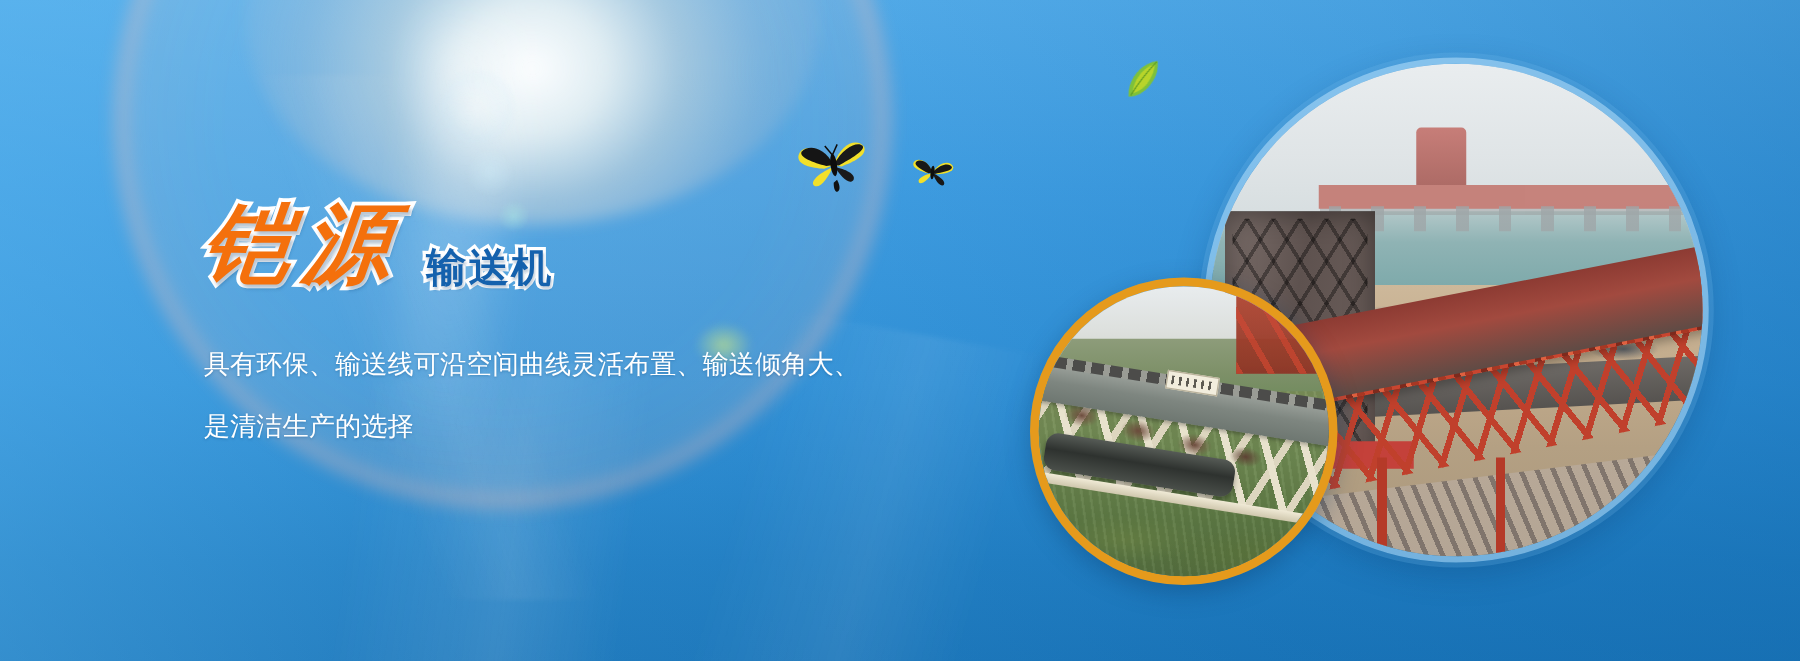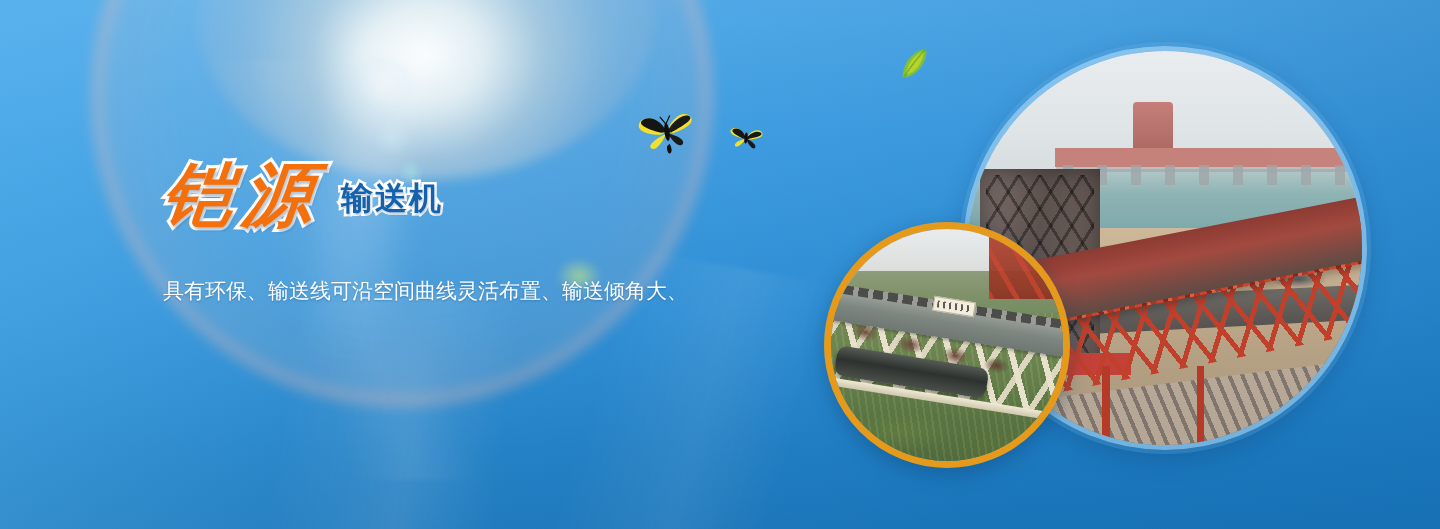--- a/index.html
+++ b/index.html
@@ -116,21 +116,21 @@
     line-height:1;
     -webkit-text-stroke:6px #ffffff;
     paint-order:stroke fill;
     text-shadow:2px 3px 3px rgba(10,60,110,.30);
     transform:skewX(-6deg);
     white-space:nowrap;
   }
 
   .brand-sub{
     margin-left:18px;
-    margin-bottom:16px;
+    margin-bottom:0;
     font-family:"DejaVu Sans","Liberation Sans",sans-serif;
     font-size:32px;
     font-weight:700;
     color:#1461ad;
     line-height:1;
     letter-spacing:2px;
     -webkit-text-stroke:5px #ffffff;
     paint-order:stroke fill;
     text-shadow:1px 2px 2px rgba(10,60,110,.25);
     white-space:nowrap;
@@ -433,16 +433,17 @@
   </svg>
 
   <div class="copy">
     <div class="title-row">
       <div class="brand">铠源</div>
       <div class="brand-sub">输送机</div>
     </div>
 
     <div class="desc">
       <div class="desc-line">具有环保、输送线可沿空间曲线灵活布置、输送倾角大、</div>
+      <div class="desc-line">是清洁生产的选择</div>
     </div>
   </div>
 
 </div>
 
 </body></html>

